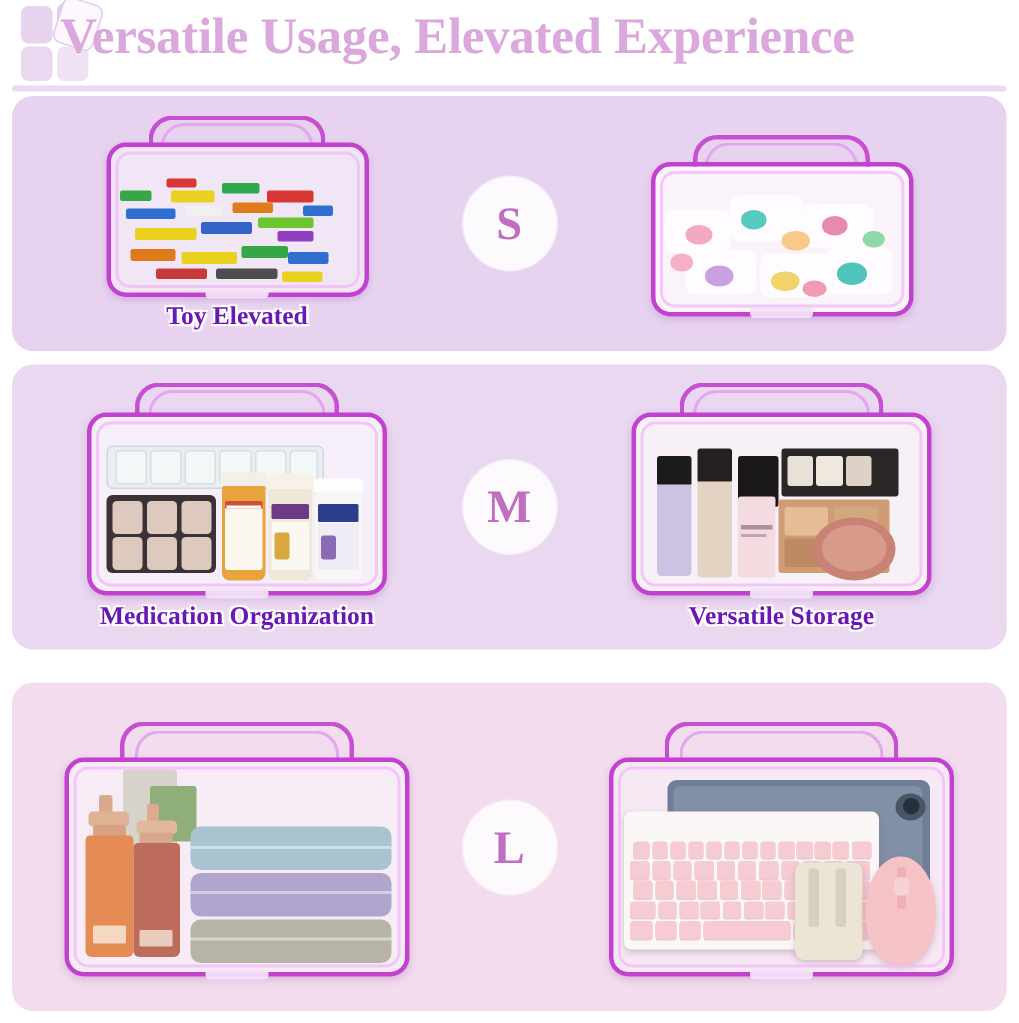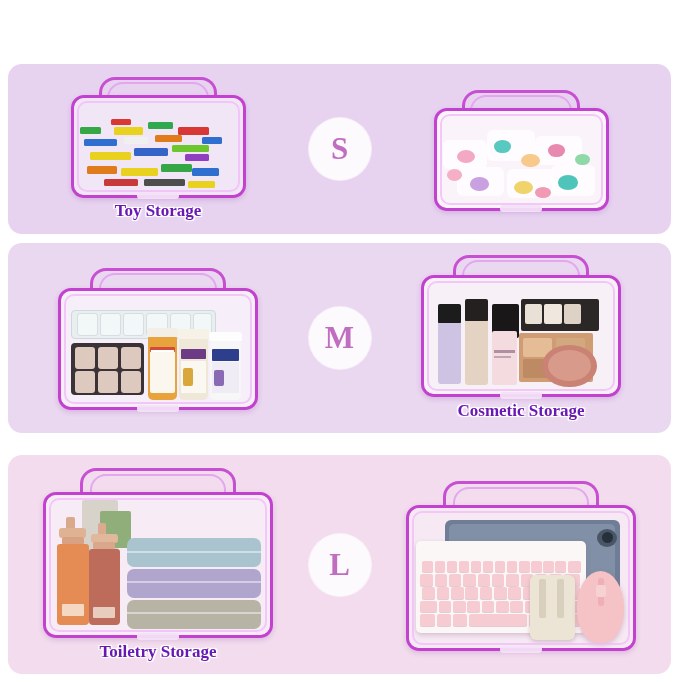--- a/index.html
+++ b/index.html
@@ -95,20 +95,31 @@
   .cap{position:absolute;border-radius:3px 3px 1px 1px;}
   .towel{position:absolute;border-radius:7px;}
   .key{position:absolute;background:#f6ccd2;border-radius:2px;
        box-shadow:0 1px 0 rgba(180,120,140,.35);}
 </style>
 </head>
 <body>
 
 <div class="page">
 
+  <div class="header">
+    <div class="hdr-deco">
+      <div class="sq s1"></div>
+        <div class="sq s2"></div>
+      <div class="sq s3"></div>
+        <div class="sq s4"></div>
+      <div class="s5"></div>
+    </div>
+    <div class="hdr-title">Versatile Usage, Elevated Experience</div>
+    <div class="hdr-rule"></div>
+  </div>
 
   <div class="panel p1">
 
     <div class="cell">
       <div class="bag" style="width:175px;height:118px;">
         <div class="bag-handle" style="width:112px;height:26px;top:0;"></div>
         <div class="bag-handle inner" style="width:98px;height:22px;top:5px;"></div>
         <div class="bag-body" style="top:18px;width:169px;height:97px;">
           <div class="contents">
             <div style="position:absolute;inset:0;background:#f1e6f6;"></div>
@@ -129,21 +140,21 @@
             <div class="brick" style="left:30%;top:40%;width:14%;height:7%;background:#f0f0f0;"></div>
             <div class="brick" style="left:48%;top:38%;width:16%;height:7%;background:#e07b1c;"></div>
             <div class="brick" style="left:66%;top:58%;width:14%;height:7%;background:#8f3fbf;"></div>
             <div class="brick" style="left:4%;top:30%;width:12%;height:7%;background:#35a845;"></div>
             <div class="brick" style="left:76%;top:40%;width:12%;height:7%;background:#2f6fd0;"></div>
             <div class="brick" style="left:22%;top:22%;width:12%;height:6%;background:#d93636;"></div>
           </div>
         </div>
         <div class="zip"></div>
       </div>
-      <div class="caption">Toy Storage</div>
+      <div class="caption">Toy Elevated</div>
     </div>
 
     <div class="badge">S</div>
 
     <div class="cell">
       <div class="bag" style="width:175px;height:118px;">
         <div class="bag-handle" style="width:112px;height:26px;top:0;"></div>
         <div class="bag-handle inner" style="width:98px;height:22px;top:5px;"></div>
         <div class="bag-body" style="top:18px;width:169px;height:97px;">
           <div class="contents">
@@ -211,20 +222,21 @@
 
             <div class="bottle" style="left:77%;top:42%;width:16%;height:52%;background:#f7f7f7;"></div>
             <div class="cap" style="left:76.5%;top:35%;width:17%;height:8%;background:#fdfdfd;"></div>
             <div style="position:absolute;left:78%;top:50%;width:14%;height:10%;background:#2d3f8c;border-radius:1px;"></div>
             <div style="position:absolute;left:78%;top:61%;width:14%;height:27%;background:#f0ecf5;"></div>
             <div style="position:absolute;left:79%;top:68%;width:5%;height:14%;background:#8a6ab5;border-radius:2px;"></div>
           </div>
         </div>
         <div class="zip"></div>
       </div>
+      <div class="caption">Medication Organization</div>
     </div>
 
     <div class="badge">M</div>
 
     <div class="cell">
       <div class="bag" style="width:200px;height:140px;">
         <div class="bag-handle" style="width:130px;height:30px;top:0;"></div>
         <div class="bag-handle inner" style="width:114px;height:25px;top:5px;"></div>
         <div class="bag-body" style="top:20px;width:194px;height:116px;">
           <div class="contents">
@@ -252,21 +264,21 @@
             <div style="position:absolute;left:68%;top:52%;width:15%;height:16%;background:#d2a87f;border-radius:2px;"></div>
             <div style="position:absolute;left:51%;top:70%;width:15%;height:16%;background:#bd8a64;border-radius:2px;"></div>
             <div style="position:absolute;left:68%;top:70%;width:15%;height:16%;background:#c89a72;border-radius:2px;"></div>
 
             <div style="position:absolute;left:61%;top:58%;width:28%;height:36%;background:#c98273;border-radius:50%;"></div>
             <div style="position:absolute;left:64%;top:62%;width:22%;height:27%;background:#d89a8a;border-radius:50%;"></div>
           </div>
         </div>
         <div class="zip"></div>
       </div>
-      <div class="caption">Cosmetic Storage</div>
+      <div class="caption">Versatile Storage</div>
     </div>
   </div>
 
   <div class="panel p3">
 
     <div class="cell">
       <div class="bag" style="width:230px;height:168px;">
         <div class="bag-handle" style="width:150px;height:34px;top:0;"></div>
         <div class="bag-handle inner" style="width:132px;height:28px;top:6px;"></div>
         <div class="bag-body" style="top:24px;width:224px;height:140px;">
@@ -291,21 +303,20 @@
             <div class="towel" style="left:36%;top:31%;width:60%;height:21%;background:#a9c4cf;"></div>
             <div class="towel" style="left:36%;top:53%;width:60%;height:21%;background:#b0a6cd;"></div>
             <div class="towel" style="left:36%;top:75%;width:60%;height:21%;background:#b7b4a6;"></div>
             <div style="position:absolute;left:36%;top:40%;width:60%;height:2px;background:rgba(255,255,255,.45);"></div>
             <div style="position:absolute;left:36%;top:62%;width:60%;height:2px;background:rgba(255,255,255,.45);"></div>
             <div style="position:absolute;left:36%;top:84%;width:60%;height:2px;background:rgba(255,255,255,.45);"></div>
           </div>
         </div>
         <div class="zip"></div>
       </div>
-      <div class="caption">Toiletry Storage</div>
     </div>
 
     <div class="badge">L</div>
 
     <div class="cell">
       <div class="bag" style="width:230px;height:168px;">
         <div class="bag-handle" style="width:150px;height:34px;top:0;"></div>
         <div class="bag-handle inner" style="width:132px;height:28px;top:6px;"></div>
         <div class="bag-body" style="top:24px;width:224px;height:140px;">
           <div class="contents">

